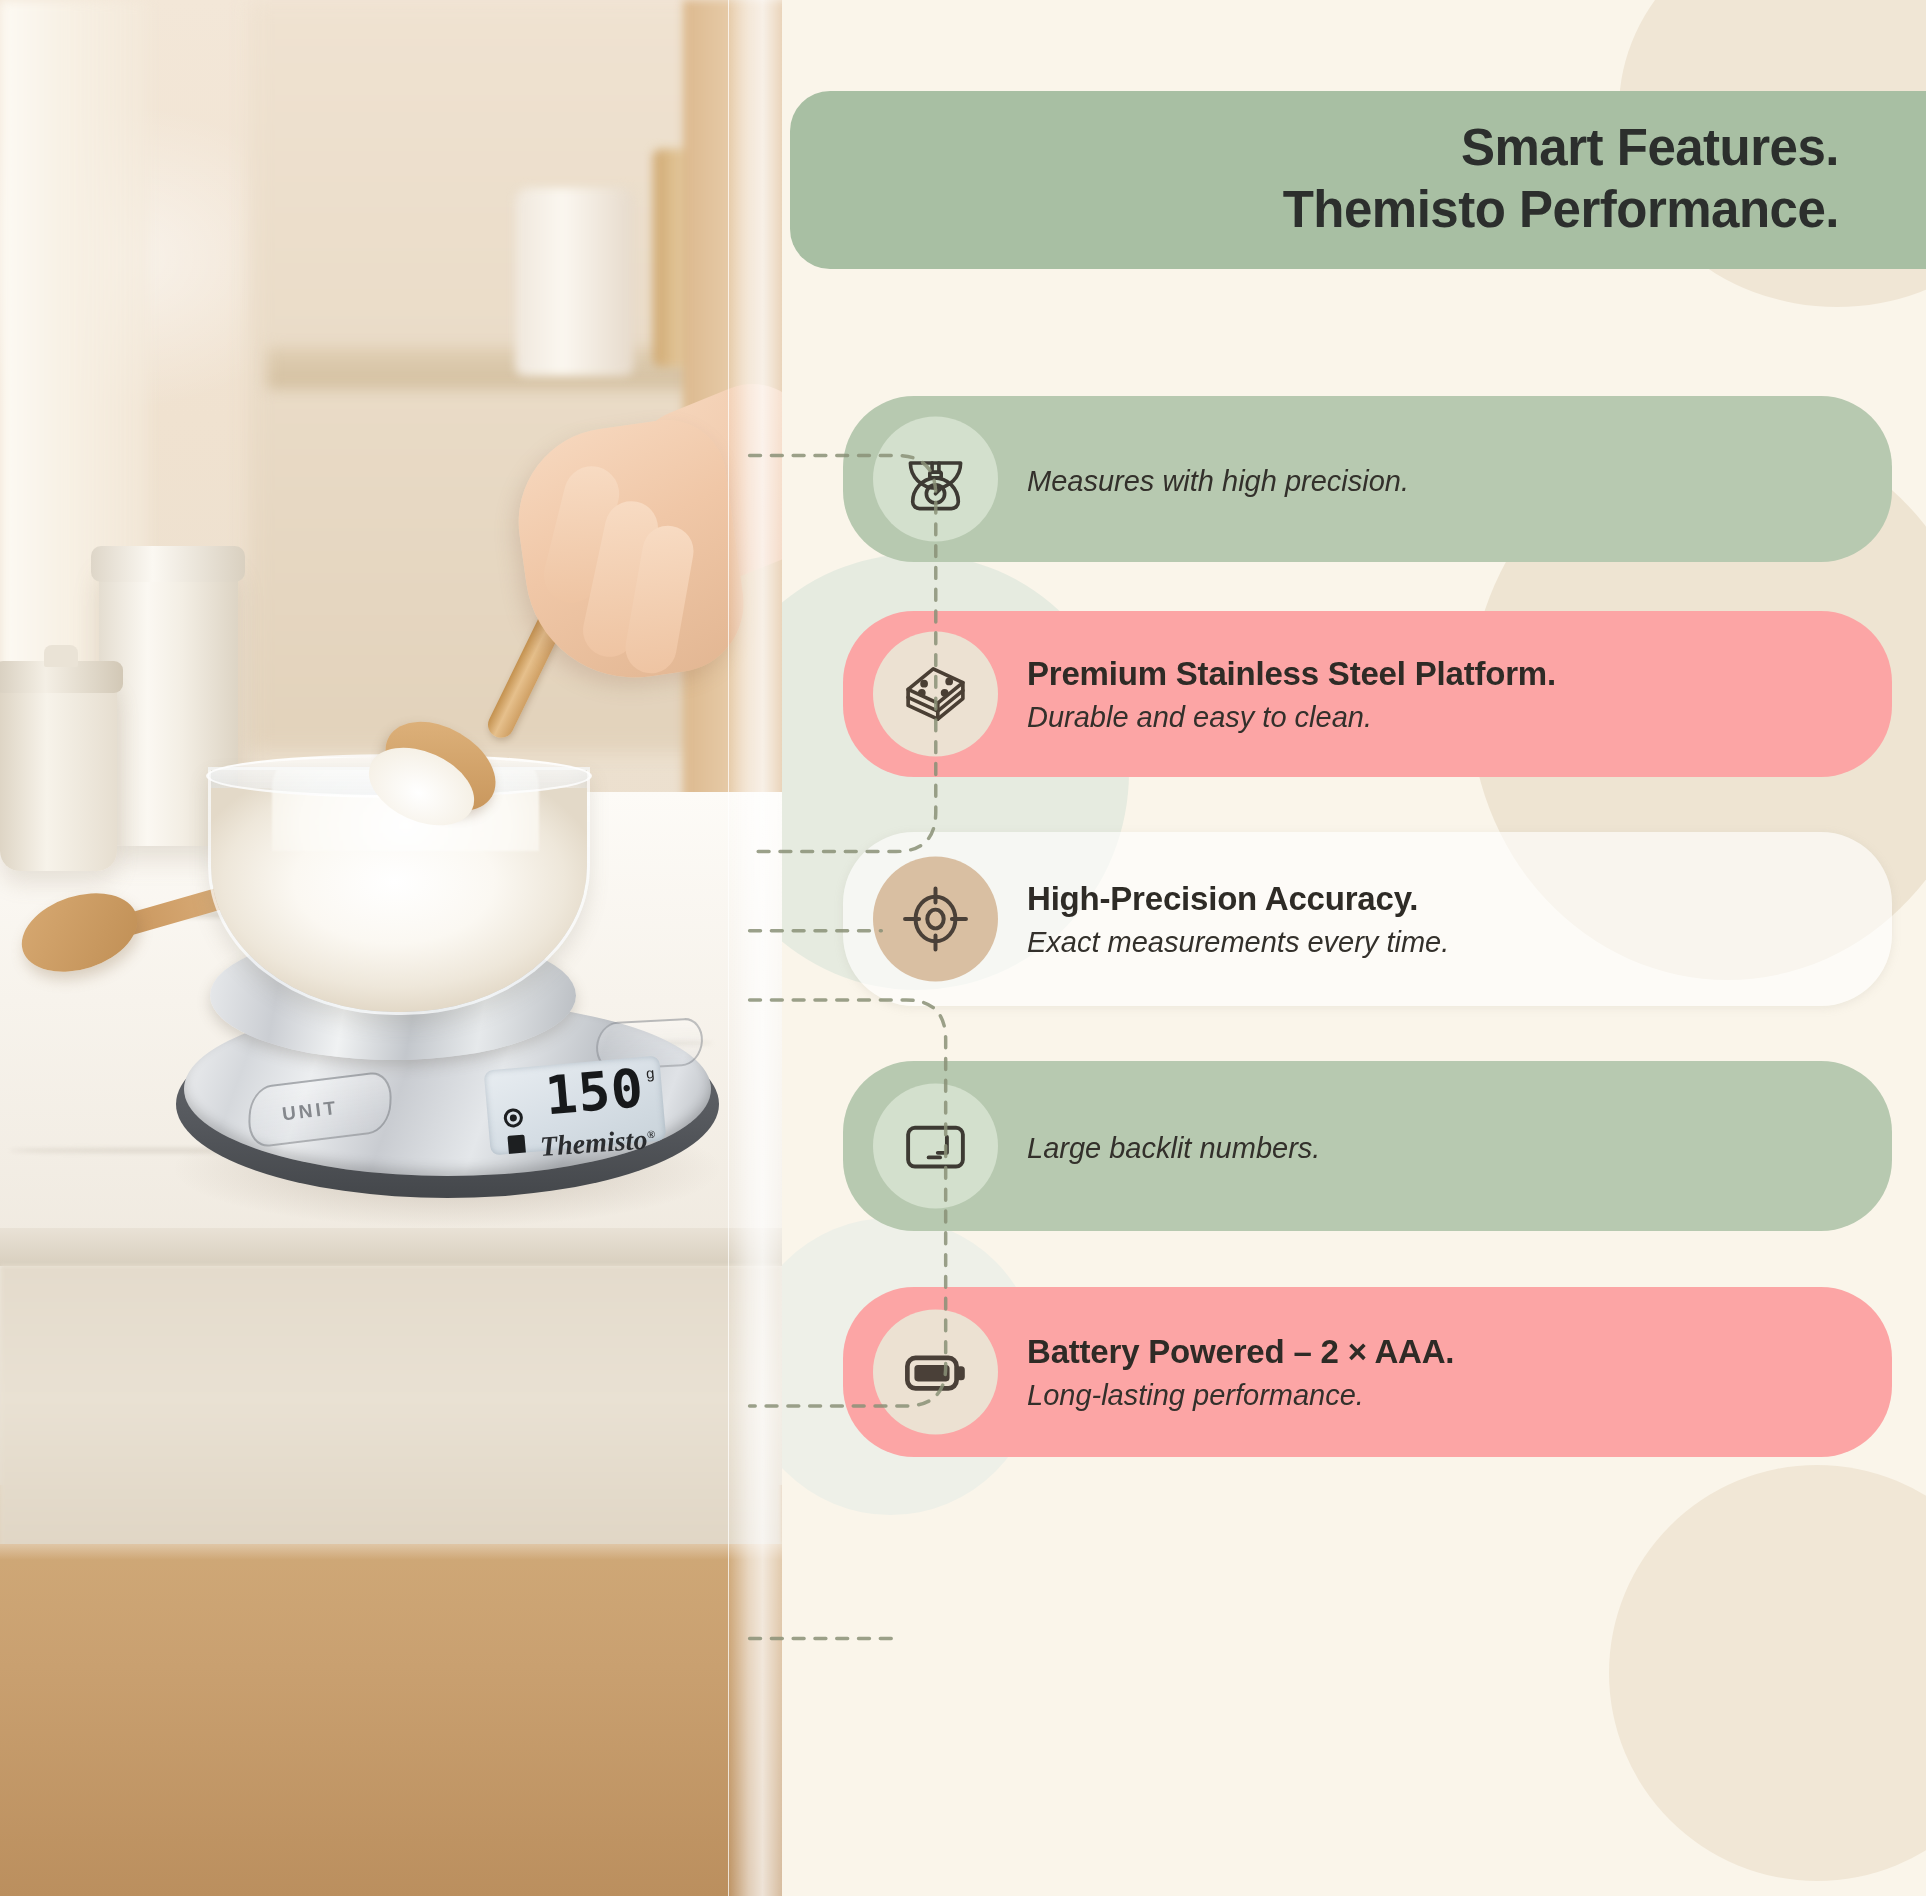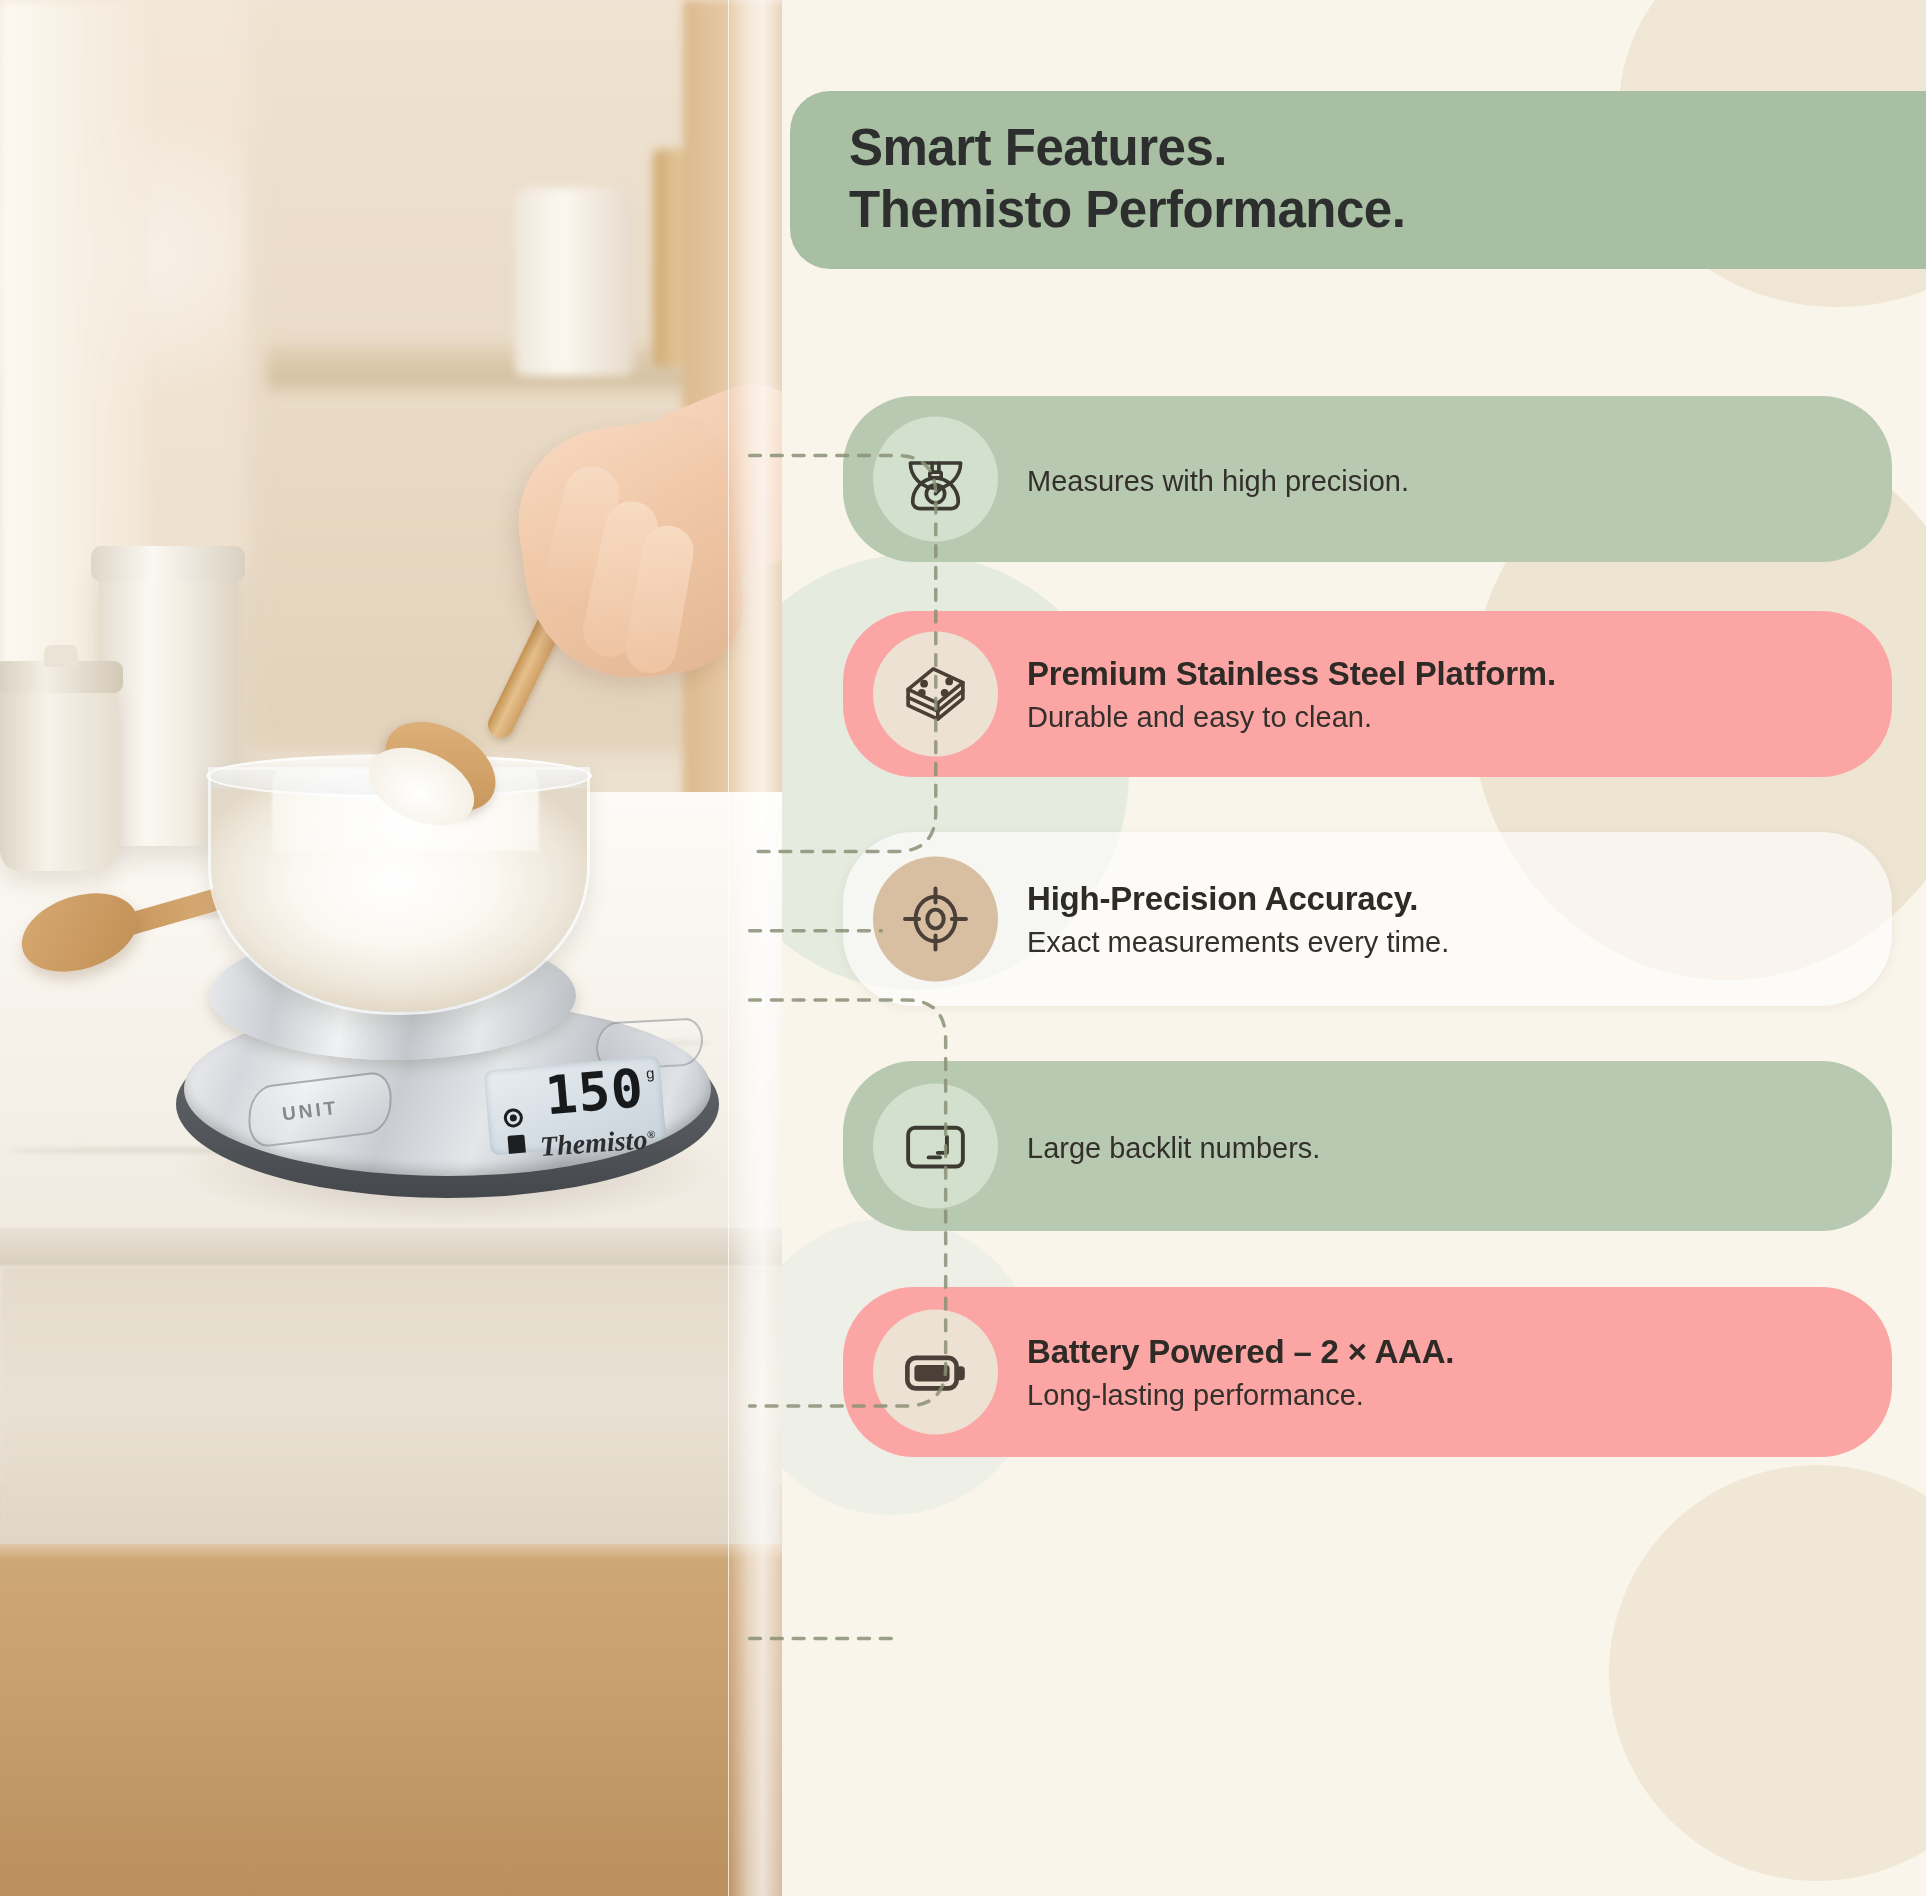--- a/index.html
+++ b/index.html
@@ -278,21 +278,21 @@
   .blob-e{ right:-99px; top:1465px; width:416px; height:416px; background:#f1e7d6; }
 
   
   .header-banner{
     position:absolute; left:8px; top:91px; width:1188px; height:178px;
     background:#a8bfa3; border-radius:40px;
   }
   .header-title{
     position:absolute; left:59px; top:26px; width:990px;
     font-size:51px; font-weight:bold; color:#2c2f2d;
-    line-height:1.22; letter-spacing:-0.5px;
+    line-height:1.22; letter-spacing:-0.5px;text-align:right;
   }
 
   
   .card{
     position:absolute; left:61px; width:1049px;
     border-radius:71px; display:flex; align-items:center;
   }
   .card-green{ background:#b7c9b0; }
   .card-tan{ background:#fca5a5; }
   .card-glass{
@@ -309,21 +309,21 @@
   .ic-tanfill{ background:#d9bfa2; }
   .card-text{
     position:absolute; left:184px; right:40px; top:50%;
     transform:translateY(-50%);
   }
   .card-title{
     font-size:33px; font-weight:bold; color:#2e2b26;
     line-height:1.2; letter-spacing:-0.2px;
   }
   .card-sub{
-    font-size:29px; color:#33302b; line-height:1.25; margin-top:5px;
+    font-size:29px; color:#33302b; line-height:1.25; margin-top:5px;font-style:italic;
   }
 
   
   #card1{ top:396px; height:166px; }
   #card2{ top:611px; height:166px; }
   #card3{ top:832px; height:174px; }
   #card4{ top:1061px; height:170px; }
   #card5{ top:1287px; height:170px; }
 
   

